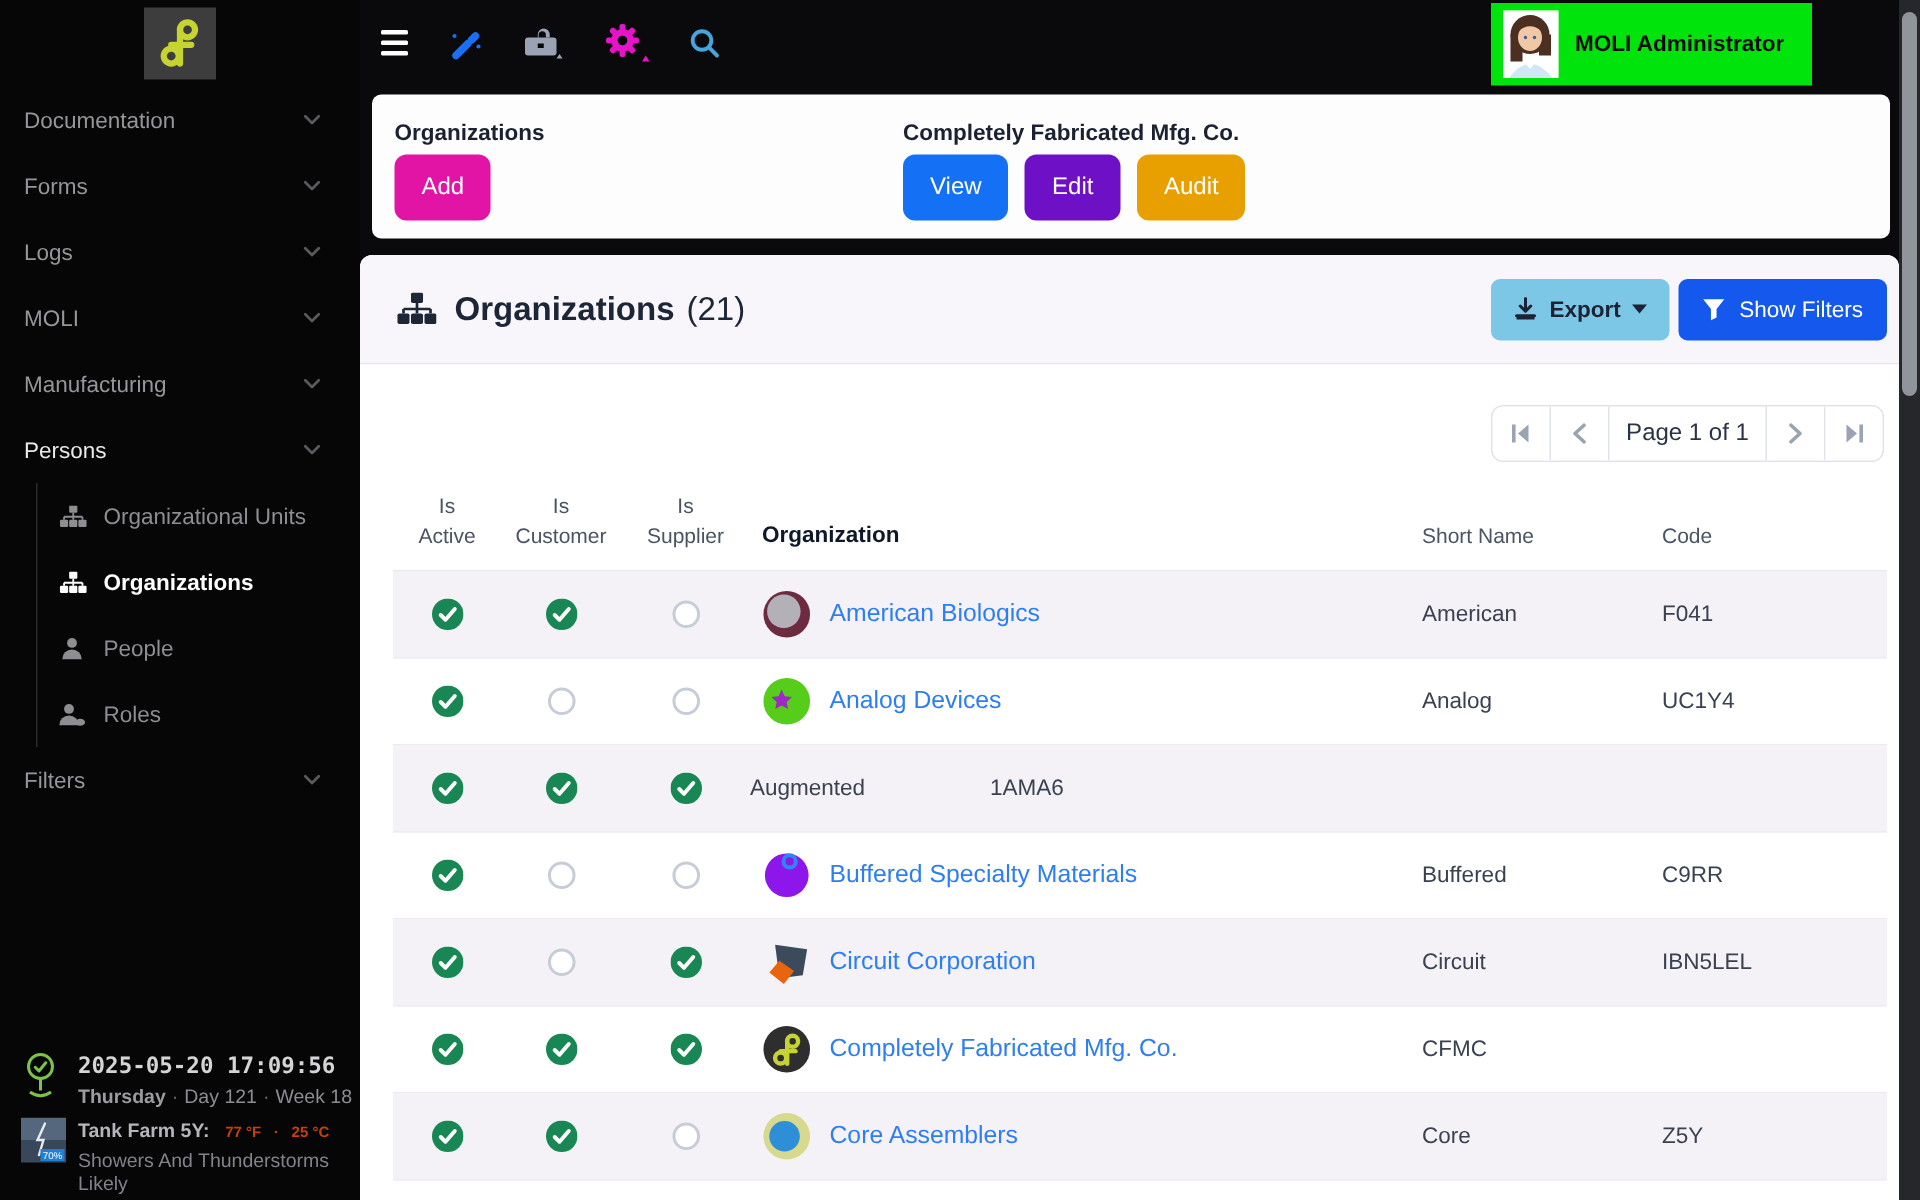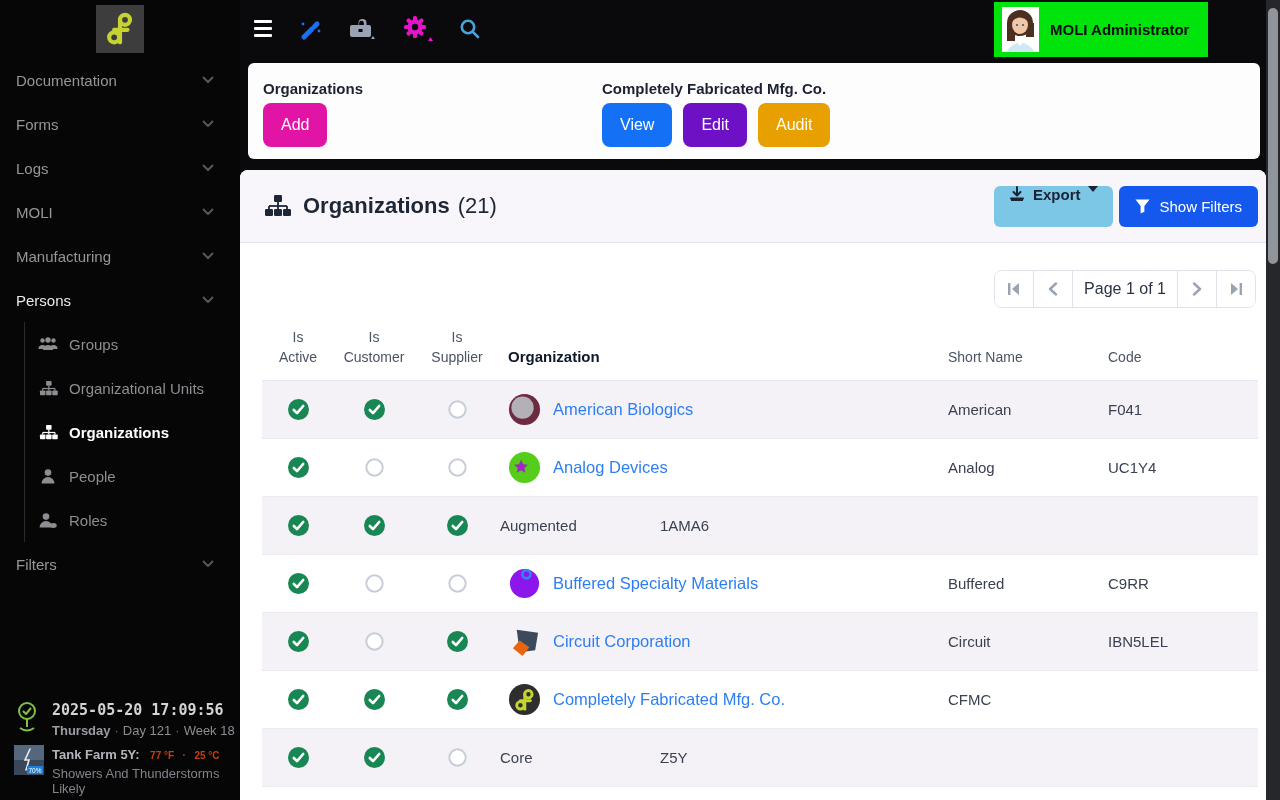--- a/index.html
+++ b/index.html
@@ -46,21 +46,21 @@
   .ac-title{position:absolute;top:17px;left:0;font-size:15px;font-weight:bold;color:#1b2130;white-space:nowrap;}
   .ac-btns{position:absolute;top:40px;left:0;display:flex;gap:11px;}
   .btn{border:none;border-radius:8px;height:44px;color:#fff;font-size:16px;font-family:"Liberation Sans",sans-serif;cursor:pointer;padding:0 18px;}
 
   
   .panel{position:absolute;left:240px;top:170px;width:1026px;height:630px;background:#fff;border-radius:8px 8px 0 0;}
   .panel-header{height:73px;background:#f8f6fa;border-bottom:1px solid #e6e4ea;border-radius:8px 8px 0 0;display:flex;align-items:center;padding:0 8px 0 24px;box-sizing:border-box;}
   .panel-title{font-size:22px;font-weight:bold;color:#1d2636;margin-left:12px;}
   .panel-count{font-size:22px;font-weight:normal;color:#1d2636;margin-left:8px;}
   .spacer{flex:1;}
-  .export-btn{height:41px;border:none;border-radius:6px;background:#7cc7e6;color:#1b2335;font-size:15px;font-weight:bold;display:flex;align-items:flex-start;gap:8px;padding:0 15px;cursor:pointer;font-family:"Liberation Sans",sans-serif;}
+  .export-btn{height:41px;border:none;border-radius:6px;background:#7cc7e6;color:#1b2335;font-size:15px;font-weight:bold;display:flex;align-items:center;gap:8px;padding:0 15px;cursor:pointer;font-family:"Liberation Sans",sans-serif;}
   .caret-dn{width:0;height:0;border-left:5px solid transparent;border-right:5px solid transparent;border-top:6px solid #1b2335;}
   .filters-btn{height:41px;border:none;border-radius:6px;background:#1458ee;color:#fff;font-size:15px;display:flex;align-items:center;gap:9px;padding:0 16px;margin-left:6px;cursor:pointer;font-family:"Liberation Sans",sans-serif;}
 
   .panel-body{padding:27px 8px 0 22px;}
   .pg-wrap{display:flex;justify-content:flex-end;margin-right:2px;}
   .pagination{display:flex;border:1px solid #dfe3e9;border-radius:8px;overflow:hidden;height:36px;}
   .pg-btn{width:38px;display:flex;align-items:center;justify-content:center;border-right:1px solid #dfe3e9;cursor:pointer;background:#fff;}
   .pg-btn:last-child{border-right:none;}
   .pg-label{width:104px;display:flex;align-items:center;justify-content:center;font-size:16px;color:#2b3445;border-right:1px solid #dfe3e9;}
 
@@ -133,35 +133,20 @@
             <path d="M1.5 1.5 L6 6 L10.5 1.5" fill="none" stroke="#5a5a5e" stroke-width="1.8" stroke-linecap="round" stroke-linejoin="round"></path>
           </svg>
         </div>
         <div class="side-item active">
           <span class="side-label">Persons</span>
           <svg width="12" height="8" viewBox="0 0 12 8">
             <path d="M1.5 1.5 L6 6 L10.5 1.5" fill="none" stroke="#5a5a5e" stroke-width="1.8" stroke-linecap="round" stroke-linejoin="round"></path>
           </svg>
         </div>
         <div class="submenu">
-          <div class="sub-item">
-            <span class="sub-icon">
-              <svg width="20" height="14" viewBox="0 0 20 14">
-                <g fill="#8d8d92">
-                  <circle cx="4.5" cy="3.5" r="2.2"></circle>
-                  <circle cx="15.5" cy="3.5" r="2.2"></circle>
-                  <circle cx="10" cy="3" r="2.7"></circle>
-                  <path d="M0.5 12 a4 4 0 0 1 8 0 z"></path>
-                  <path d="M11.5 12 a4 4 0 0 1 8 0 z"></path>
-                  <path d="M5 13 a5 5 0 0 1 10 0 z"></path>
-                </g>
-              </svg>
-            </span>
-            <span class="sub-label">Groups</span>
-          </div>
           <div class="sub-item">
             <span class="sub-icon">
               <svg width="19" height="15" viewBox="0 0 27 22">
                 <g fill="#8d8d92">
                   <rect x="10" y="0" width="8" height="7" rx="1.2"></rect>
                   <rect x="1" y="14" width="8" height="7" rx="1.2"></rect>
                   <rect x="10" y="14" width="8" height="7" rx="1.2"></rect>
                   <rect x="19" y="14" width="8" height="7" rx="1.2"></rect>
                 </g>
                 <g stroke="#8d8d92" stroke-width="1.8" fill="none">
@@ -625,20 +610,29 @@
                   <svg width="21" height="21" viewBox="0 0 21 21">
                     <circle cx="10.5" cy="10.5" r="10.5" fill="#198754"></circle>
                     <path d="M5.8 11 l3.2 3.2 l6.2 -7.2" stroke="#fff" stroke-width="2.6" fill="none" stroke-linecap="round" stroke-linejoin="round"></path>
                   </svg>
                 </span></div>
               <div class="c-sup"><span class="chk">
                   <svg width="19" height="19" viewBox="0 0 19 19">
                     <circle cx="9.5" cy="9.5" r="8.2" fill="#fff" stroke="#c7cdd8" stroke-width="2"></circle>
                   </svg>
                 </span></div>
+              <div class="c-org org-cell">
+                <span class="org-logo">
+                  <svg width="33" height="33" viewBox="0 0 34 34">
+                    <circle cx="17" cy="17" r="16" fill="#d6d98e"></circle>
+                    <circle cx="15.5" cy="17" r="10.5" fill="#2e8fd8"></circle>
+                  </svg>
+                </span>
+                <a class="org-link">Core Assemblers</a>
+              </div>
               <div class="c-short cell-text">Core</div>
               <div class="c-code cell-text">Z5Y</div>
             </div>
           </div>
       </div>
     </div>
   </div>
 
   <div class="scroll-track">
     <div class="scroll-thumb"></div>

